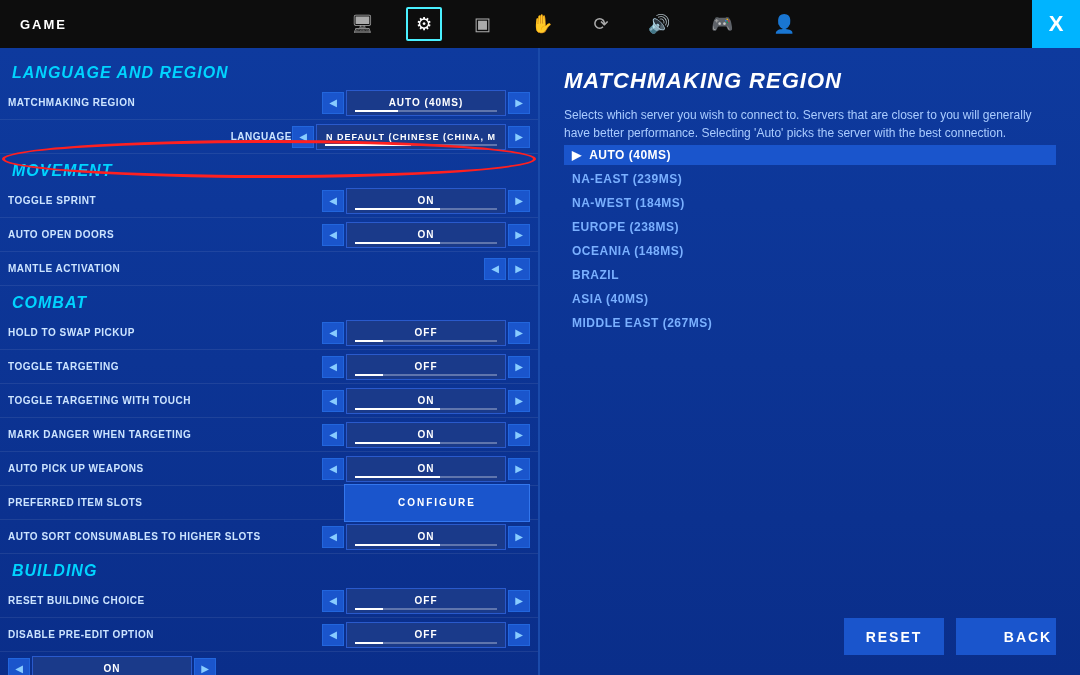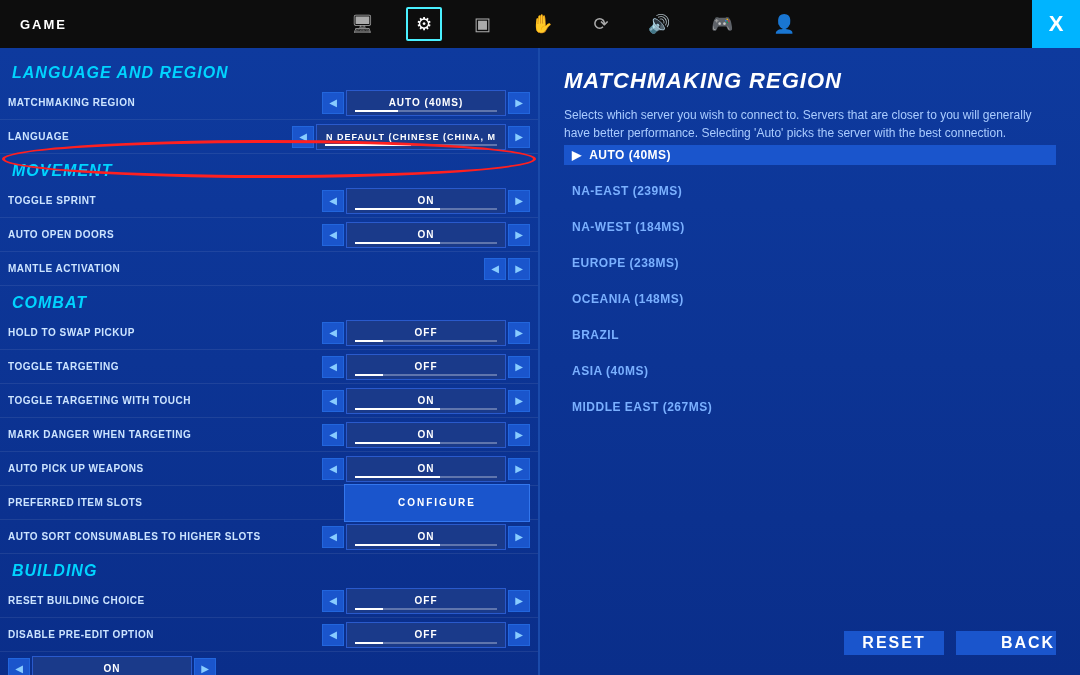--- a/index.html
+++ b/index.html
@@ -170,20 +170,21 @@
       font-weight: 900;
       letter-spacing: 2px;
       color: white;
       cursor: pointer;
       text-transform: uppercase;
     }
 
     
     .lang-row-highlight {
       position: relative;
+      text-align: right;
     }
 
     
     .red-ellipse {
       position: absolute;
       border: 3px solid #ff2020;
       border-radius: 50%;
       pointer-events: none;
     }
 
@@ -210,21 +211,21 @@
       font-size: 12px;
       color: #aaccff;
       line-height: 1.5;
       margin-bottom: 3px;
       font-weight: 400;
     }
 
     .region-list {
       display: flex;
       flex-direction: column;
-      gap: 16px;
+      gap: 4px;
     }
 
     .region-item {
       font-size: 12px;
       font-weight: 700;
       color: #7ab0ff;
       padding: 3px 8px;
       letter-spacing: 0.5px;
       text-transform: uppercase;
       cursor: pointer;
@@ -242,22 +243,22 @@
 
     .bottom-buttons {
       margin-top: auto;
       display: flex;
       justify-content: flex-end;
       gap: 12px;
     }
 
     .bottom-btn {
       width: 100px;
-      height: 24px;
-      font-size: 16px;
+      height: 37px;
+      font-size: 14px;
       font-weight: 900;
       letter-spacing: 2px;
       cursor: pointer;
       display: flex;
       align-items: center;
       justify-content: center;
       text-transform: uppercase;
       border: none;
     }
 

